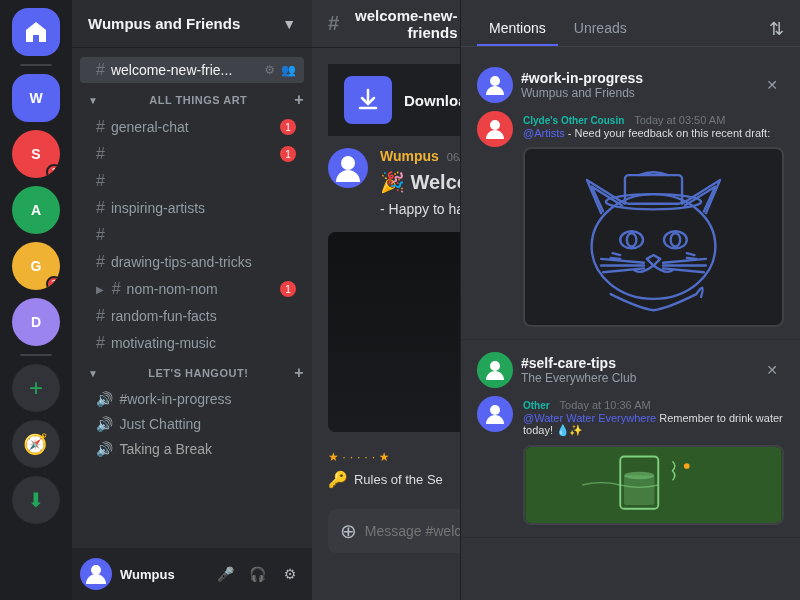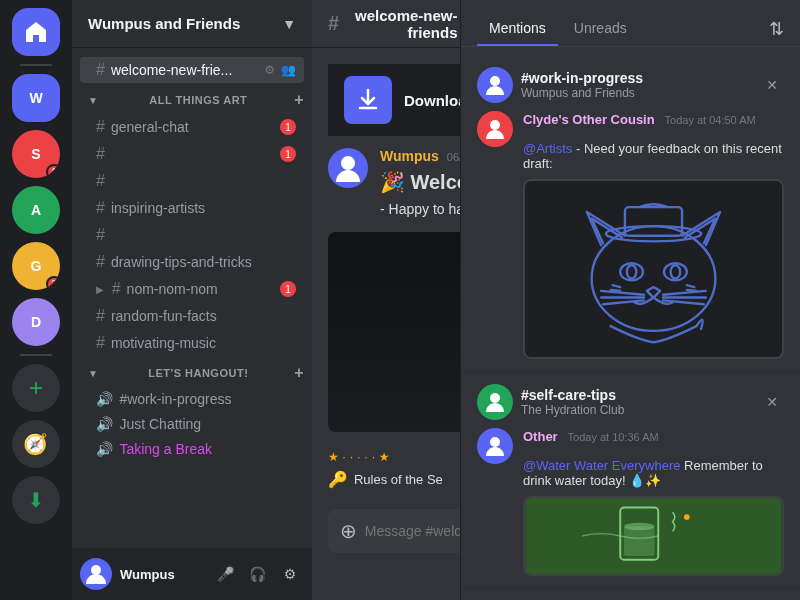--- a/index.html
+++ b/index.html
@@ -74,23 +74,23 @@
     .notif-item { padding: 12px 16px; border-bottom: 1px solid #2b2d31; }
     .notif-header { display: flex; align-items: center; gap: 8px; margin-bottom: 8px; }
     .notif-channel-icon { width: 36px; height: 36px; border-radius: 50%; background: #5865f2; display: flex; align-items: center; justify-content: center; flex-shrink: 0; overflow: hidden; }
     .notif-channel-info { flex: 1; }
     .notif-channel-name { font-weight: 700; font-size: 14px; color: #f2f3f5; }
     .notif-server-name { font-size: 12px; color: #949ba4; }
     .notif-close { color: #949ba4; cursor: pointer; width: 24px; height: 24px; display: flex; align-items: center; justify-content: center; border-radius: 4px; }
     .notif-message-row { display: flex; gap: 10px; }
     .notif-user-avatar { width: 36px; height: 36px; border-radius: 50%; flex-shrink: 0; background: #ed4245; display: flex; align-items: center; justify-content: center; overflow: hidden; }
     .notif-msg-body { flex: 1; }
-    .notif-author { font-weight: 600; font-size: 13px; color: #f0abfc; }
+    .notif-author { font-weight: 600; font-size: 10px; color: #14b8a6; }
     .notif-time { font-size: 11px; color: #72767d; margin-left: 6px; }
-    .notif-text { font-size: 13px; color: #dcddde; margin-top: 14px; }
+    .notif-text { font-size: 11px; color: #dcddde; margin-top: 0; }
     .notif-mention { color: #5865f2; font-weight: 500; }
     .notif-image { margin-top: 8px; width: 100%; max-width: 280px; height: 180px; background: #1e1f22; border-radius: 8px; overflow: hidden; display: flex; align-items: center; justify-content: center; border: 2px solid #3f4147; }
     .notif-image svg { width: 100%; height: 100%; }
 
     
     .cat-sketch { stroke: #4f6dc8; fill: none; stroke-width: 2.5; stroke-linecap: round; stroke-linejoin: round; }
 
     
     .message-input-area { padding: 0 16px 16px; flex-shrink: 0; }
     .message-input-box { background: #383a40; border-radius: 8px; display: flex; align-items: center; padding: 0 12px; height: 44px; gap: 8px; }
@@ -215,21 +215,21 @@
           <div class="voice-channel">
             <span class="voice-icon">🔊</span>
             <span style="font-size:14px;color:#949ba4;">#work-in-progress</span>
           </div>
           <div class="voice-channel">
             <span class="voice-icon">🔊</span>
             <span style="font-size:14px;color:#949ba4;">Just Chatting</span>
           </div>
           <div class="voice-channel">
             <span class="voice-icon">🔊</span>
-            <span style="font-size:14px;color:#d946ef;">Taking a Break</span>
+            <span style="font-size:14px;color:#a3a3a3;">Taking a Break</span>
           </div>
         </div>
       </div>
 
       <div class="user-area">
         <div class="user-avatar" style="background:#5865f2;">
           <svg width="32" height="32" viewBox="0 0 32 32" fill="white">
               <circle cx="16" cy="12" r="5"></circle>
               <path d="M6 26c0-5.5 4.5-10 10-10s10 4.5 10 10" fill="white"></path>
             </svg>
@@ -364,21 +364,21 @@
         <div class="notif-message-row">
           <div class="notif-user-avatar" style="background:#ed4245;">
             <svg width="28" height="28" viewBox="0 0 28 28" fill="white">
                 <circle cx="14" cy="10" r="5"></circle>
                 <path d="M5 24c0-5 4-9 9-9s9 4 9 9" fill="white"></path>
               </svg>
           </div>
           <div class="notif-msg-body">
             <div>
               <span class="notif-author">Clyde's Other Cousin</span>
-              <span class="notif-time">Today at 04:50 AM</span>
+              <span class="notif-time">Today at 03:50 AM</span>
             </div>
             <div class="notif-text">
               <span class="notif-mention">@Artists</span>
               <span> - Need your feedback on this recent draft:</span>
             </div>
 
             <div class="notif-image">
               <svg width="270" height="170" viewBox="0 0 270 170">
                 <rect width="270" height="170" fill="#1e1f22"></rect>
 
@@ -434,21 +434,21 @@
       <div class="notif-item">
         <div class="notif-header">
           <div class="notif-channel-icon" style="background:#23a559;">
             <svg width="28" height="28" viewBox="0 0 28 28" fill="white">
                 <circle cx="14" cy="10" r="5"></circle>
                 <path d="M5 24c0-5 4-9 9-9s9 4 9 9" fill="white"></path>
               </svg>
           </div>
           <div class="notif-channel-info">
             <div class="notif-channel-name">#self-care-tips</div>
-            <div class="notif-server-name">The Hydration Club</div>
+            <div class="notif-server-name">The Everywhere Club</div>
           </div>
           <div class="notif-close">✕</div>
         </div>
         <div class="notif-message-row">
           <div class="notif-user-avatar" style="background:#5865f2;">
             <svg width="28" height="28" viewBox="0 0 28 28" fill="white">
                 <circle cx="14" cy="10" r="5"></circle>
                 <path d="M5 24c0-5 4-9 9-9s9 4 9 9" fill="white"></path>
               </svg>
           </div>

